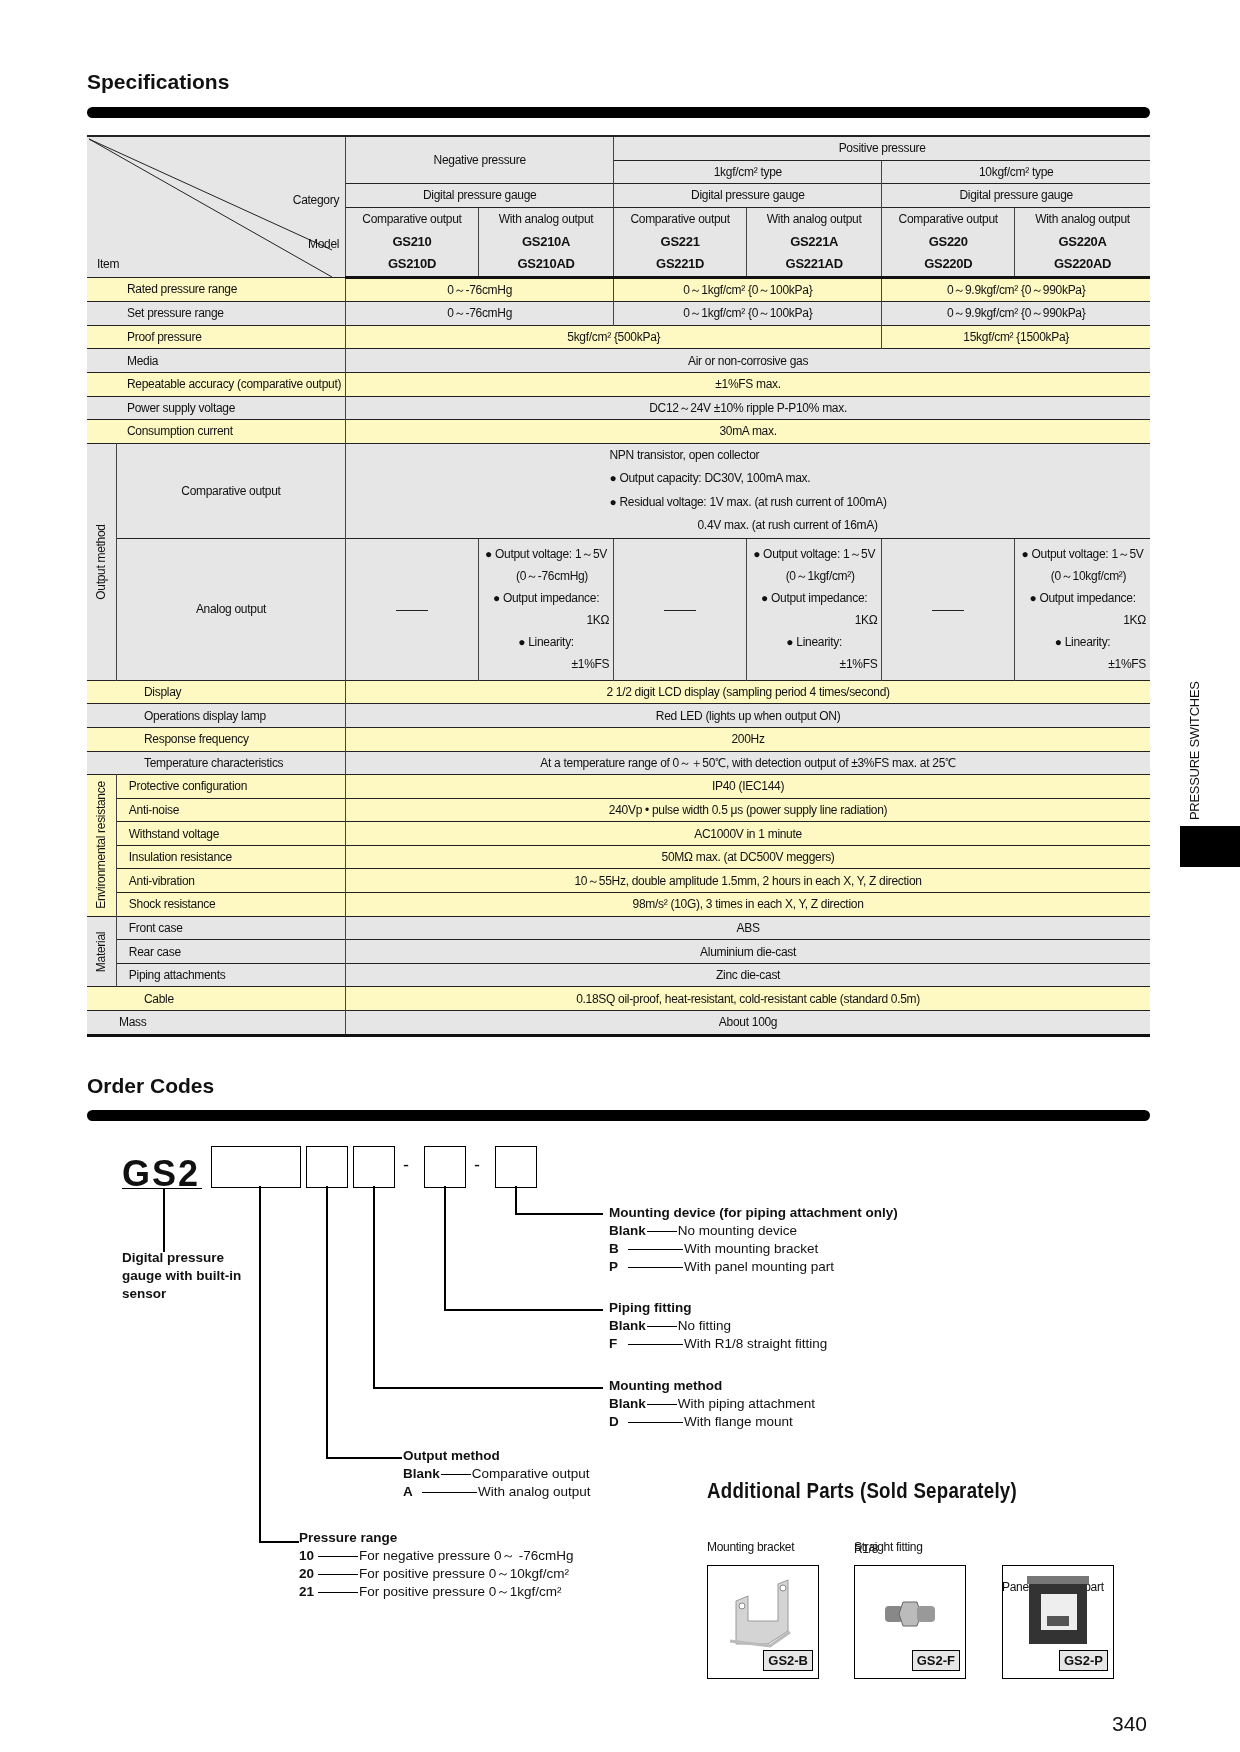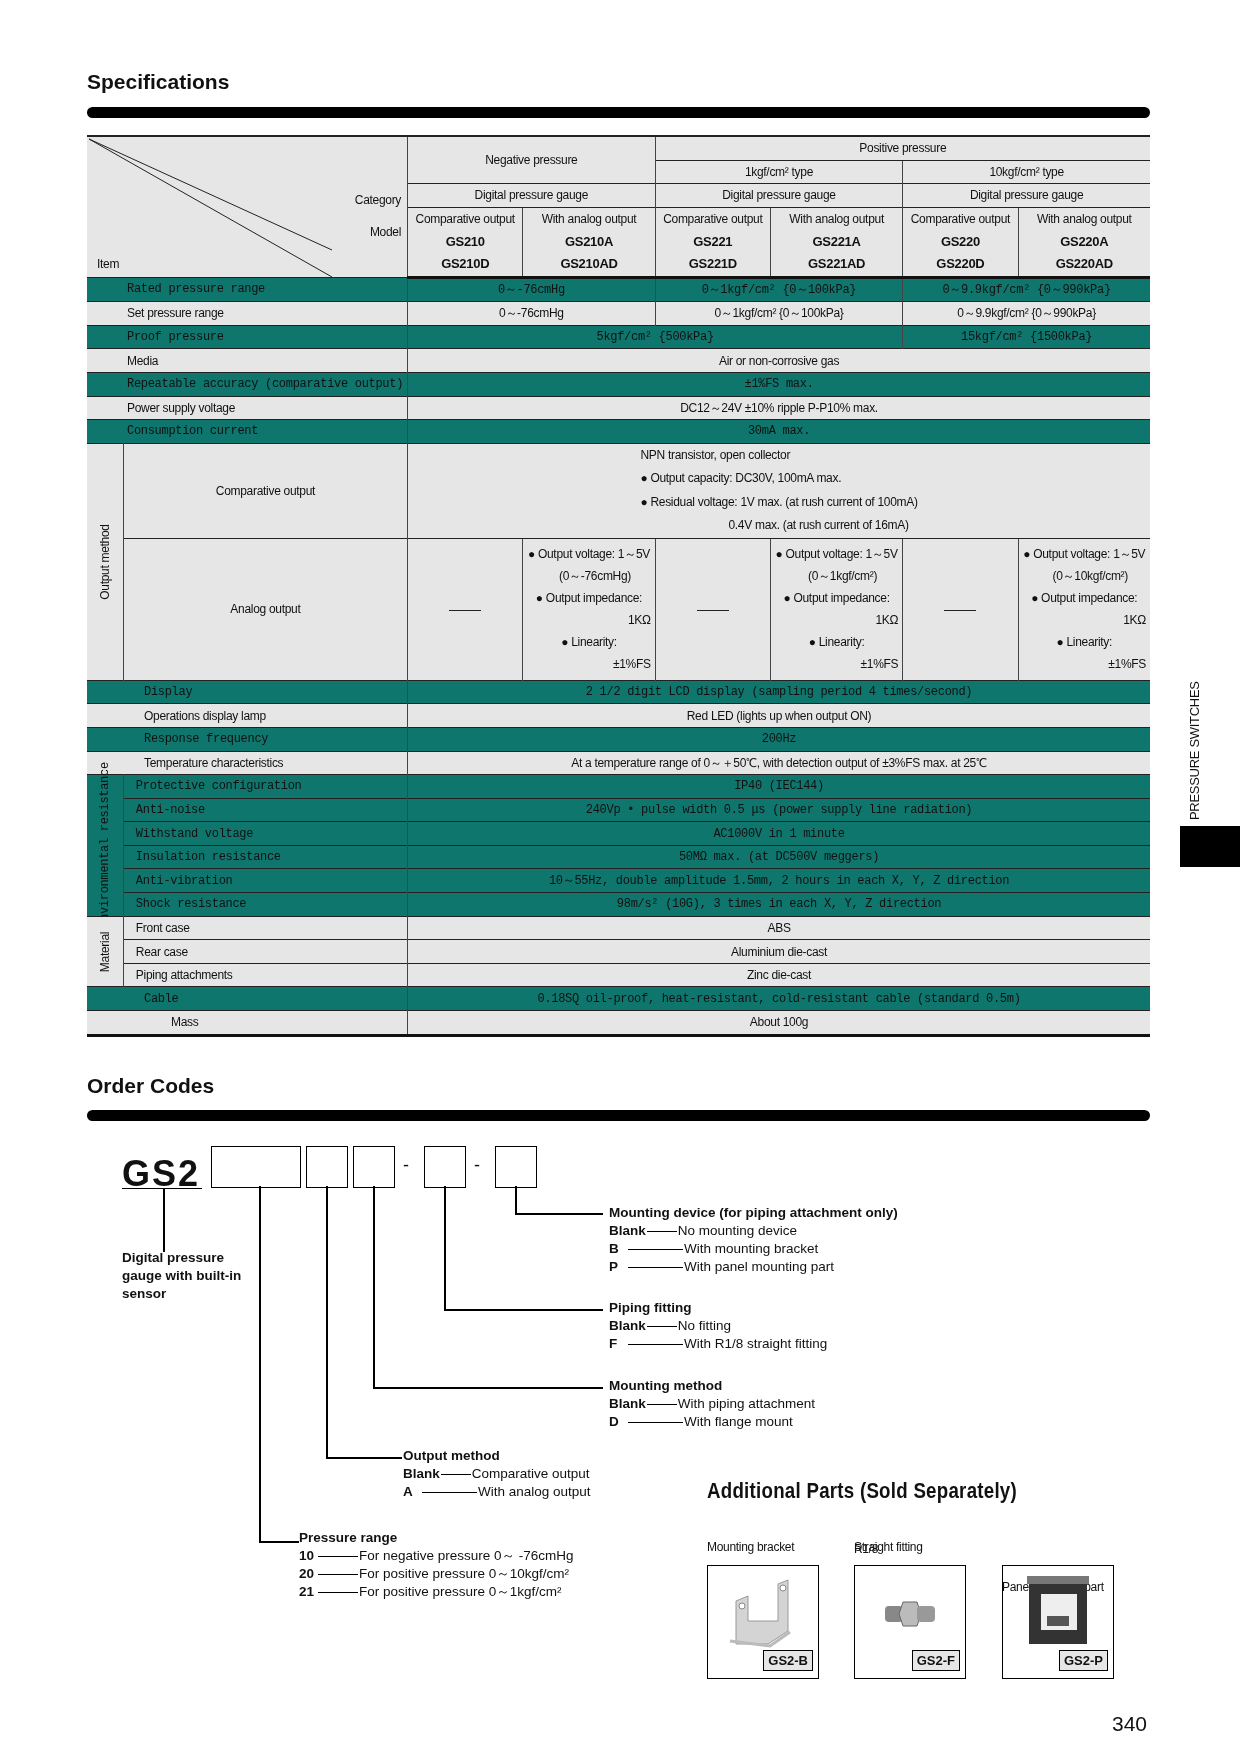--- a/index.html
+++ b/index.html
@@ -7,39 +7,39 @@
          font-family:"Liberation Sans", sans-serif; color:#111; }
   .sec-title { position:absolute; left:87px; font-weight:bold; font-size:21px; }
   .sec-bar { position:absolute; left:87px; width:1063px; height:11px; background:#000; border-radius:6px; }
 
   
   .spec { position:absolute; left:87px; top:135px; width:1063px; border-collapse:collapse;
           font-family:"Liberation Sans", sans-serif; font-size:12px; letter-spacing:-0.3px; }
   .spec td { border-top:1px solid #222; padding:0 4px; height:22.6px; line-height:22px;
              text-align:center; white-space:nowrap; vertical-align:middle; }
   .spec tr.g td { background:#e6e6e6; }
-  .spec tr.w td { background:#0f766e;font-family:Liberation Mono, monospace; }
+  .spec tr.w td { background:#fef9c3; }
   .spec td.v { border-left:1.5px solid #444; }
   .spec td.lbl { text-align:left; padding-left:40px; }
   .spec td.lbl2 { text-align:left; padding-left:12px; }
   .spec tr.top td { border-top:2px solid #222; }
   .spec tr.hdrend td { border-bottom:3px solid #111; }
   .spec tr.last td { border-bottom:3px solid #111; }
   .spec .bold { font-weight:bold; font-size:13px; }
   .spec .grp { width:26px; padding:0; position:relative; }
   .spec .grp span { position:absolute; left:50%; top:50%; transform:translate(-50%,-50%) rotate(-90deg);
                     white-space:nowrap; font-size:12px; }
   .multi { line-height:23.5px; text-align:left; display:inline-block; }
   .ana { text-align:left; line-height:23.5px; font-size:12px; padding:0 4px !important; }
   .ana .r { text-align:right; }
   .dash { display:inline-block; width:32px; border-top:1.5px solid #222; vertical-align:middle; }
   .diag-cell { position:relative; padding:0 !important; }
   .diag-cell svg { position:absolute; left:0; top:0; }
   .diag-cell .c1 { position:absolute; right:6px; top:12px;margin-top:40px; }
-  .diag-cell .c2 { position:absolute; right:6px; top:84px;margin-left:40px; }
+  .diag-cell .c2 { position:absolute; right:6px; top:96px;margin-left:40px; }
   .diag-cell .c3 { position:absolute; left:10px; bottom:2px; }
 
   .watermark { position:absolute; left:250px; top:800px; font-size:120px; color:#000;
                opacity:0.06; letter-spacing:3px; pointer-events:none; }
 
   
   .gs2 { position:absolute; left:122px; top:1153px; font-weight:bold; font-size:36px; letter-spacing:2px; }
   .gs2-ul { position:absolute; left:122px; top:1188px; width:80px; border-top:1.5px solid #000; }
   .box { position:absolute; top:1146px; height:40px; border:1.5px solid #000; }
   .hy { position:absolute; top:1155px; font-size:18px; }
@@ -266,21 +266,21 @@
   </tr>
   <tr class="g">
     <td class="lbl2">Piping attachments</td>
     <td colspan="6" class="v">Zinc die-cast</td>
   </tr>
   <tr class="w">
     <td colspan="2" class="lbl" style="padding-left:57px">Cable</td>
     <td colspan="6" class="v">0.18SQ oil-proof, heat-resistant, cold-resistant cable (standard 0.5m)</td>
   </tr>
   <tr class="g last">
-    <td colspan="2" class="lbl" style="padding-left:84px">Mass</td>
+    <td colspan="2" class="lbl" style="padding-left:32px">Mass</td>
     <td colspan="6" class="v">About 100g</td>
   </tr>
 </tbody>
   </table>
 
 <div class="sec-title" style="top:1074px;">Order Codes</div>
 <div class="sec-bar" style="top:1110px;"></div>
 
 <div class="gs2">GS2</div>
 <div class="gs2-ul"></div>

